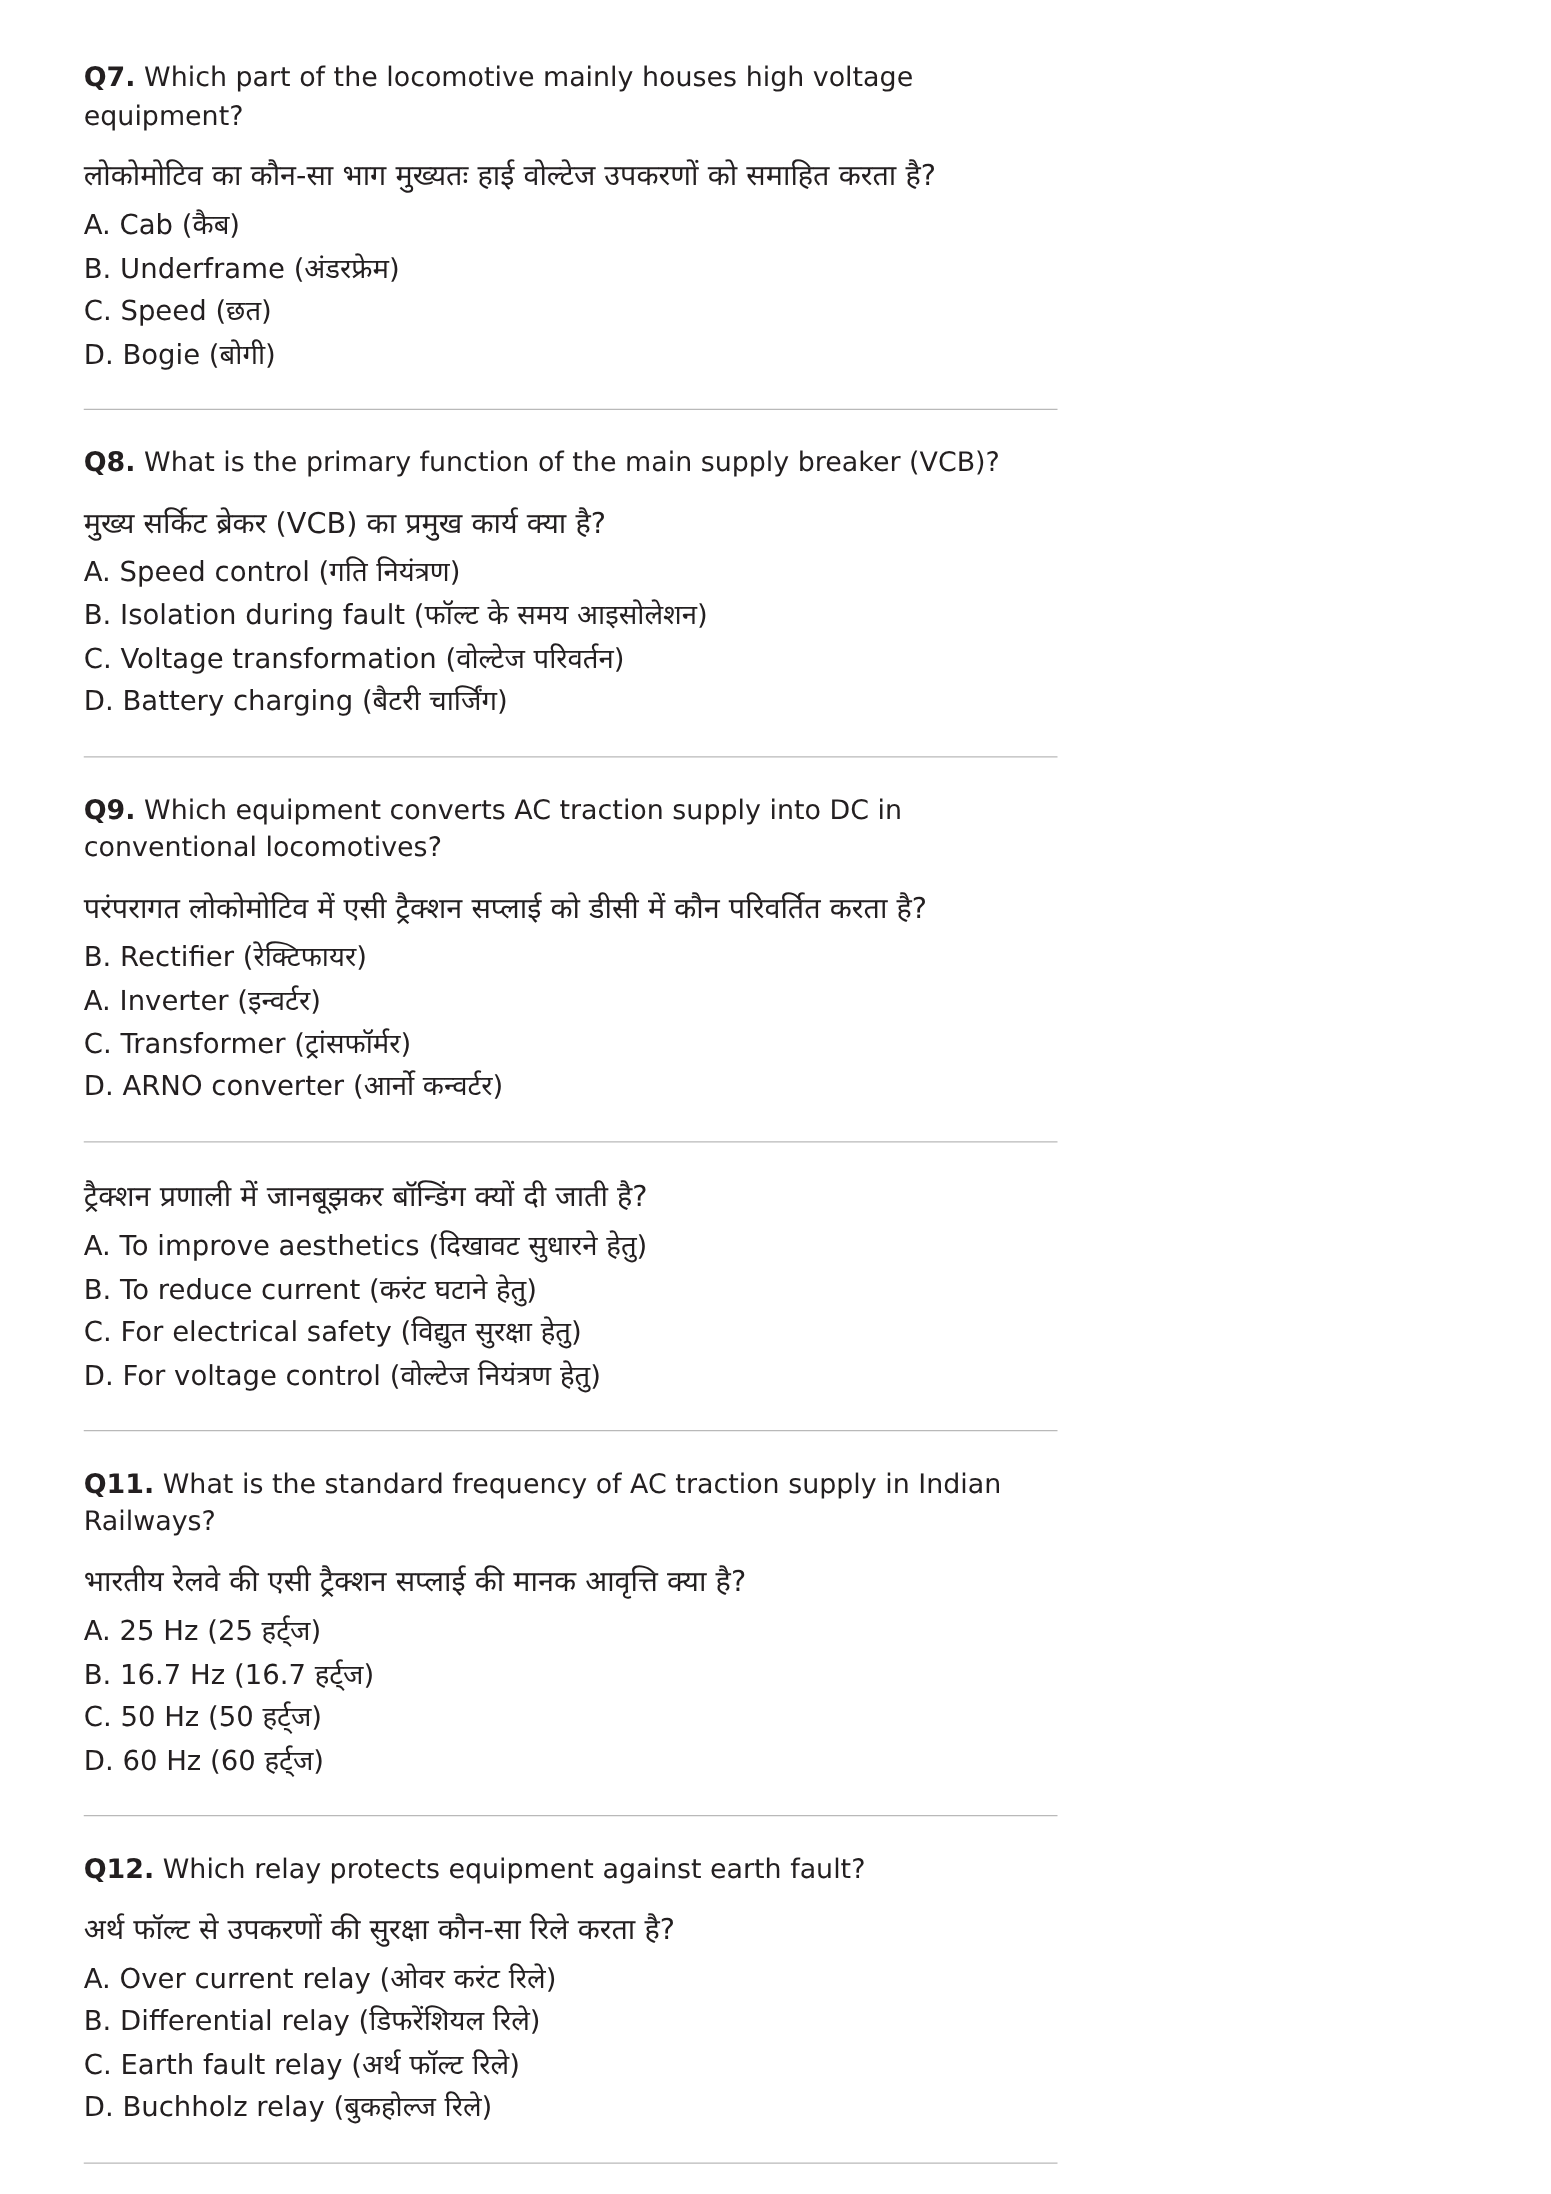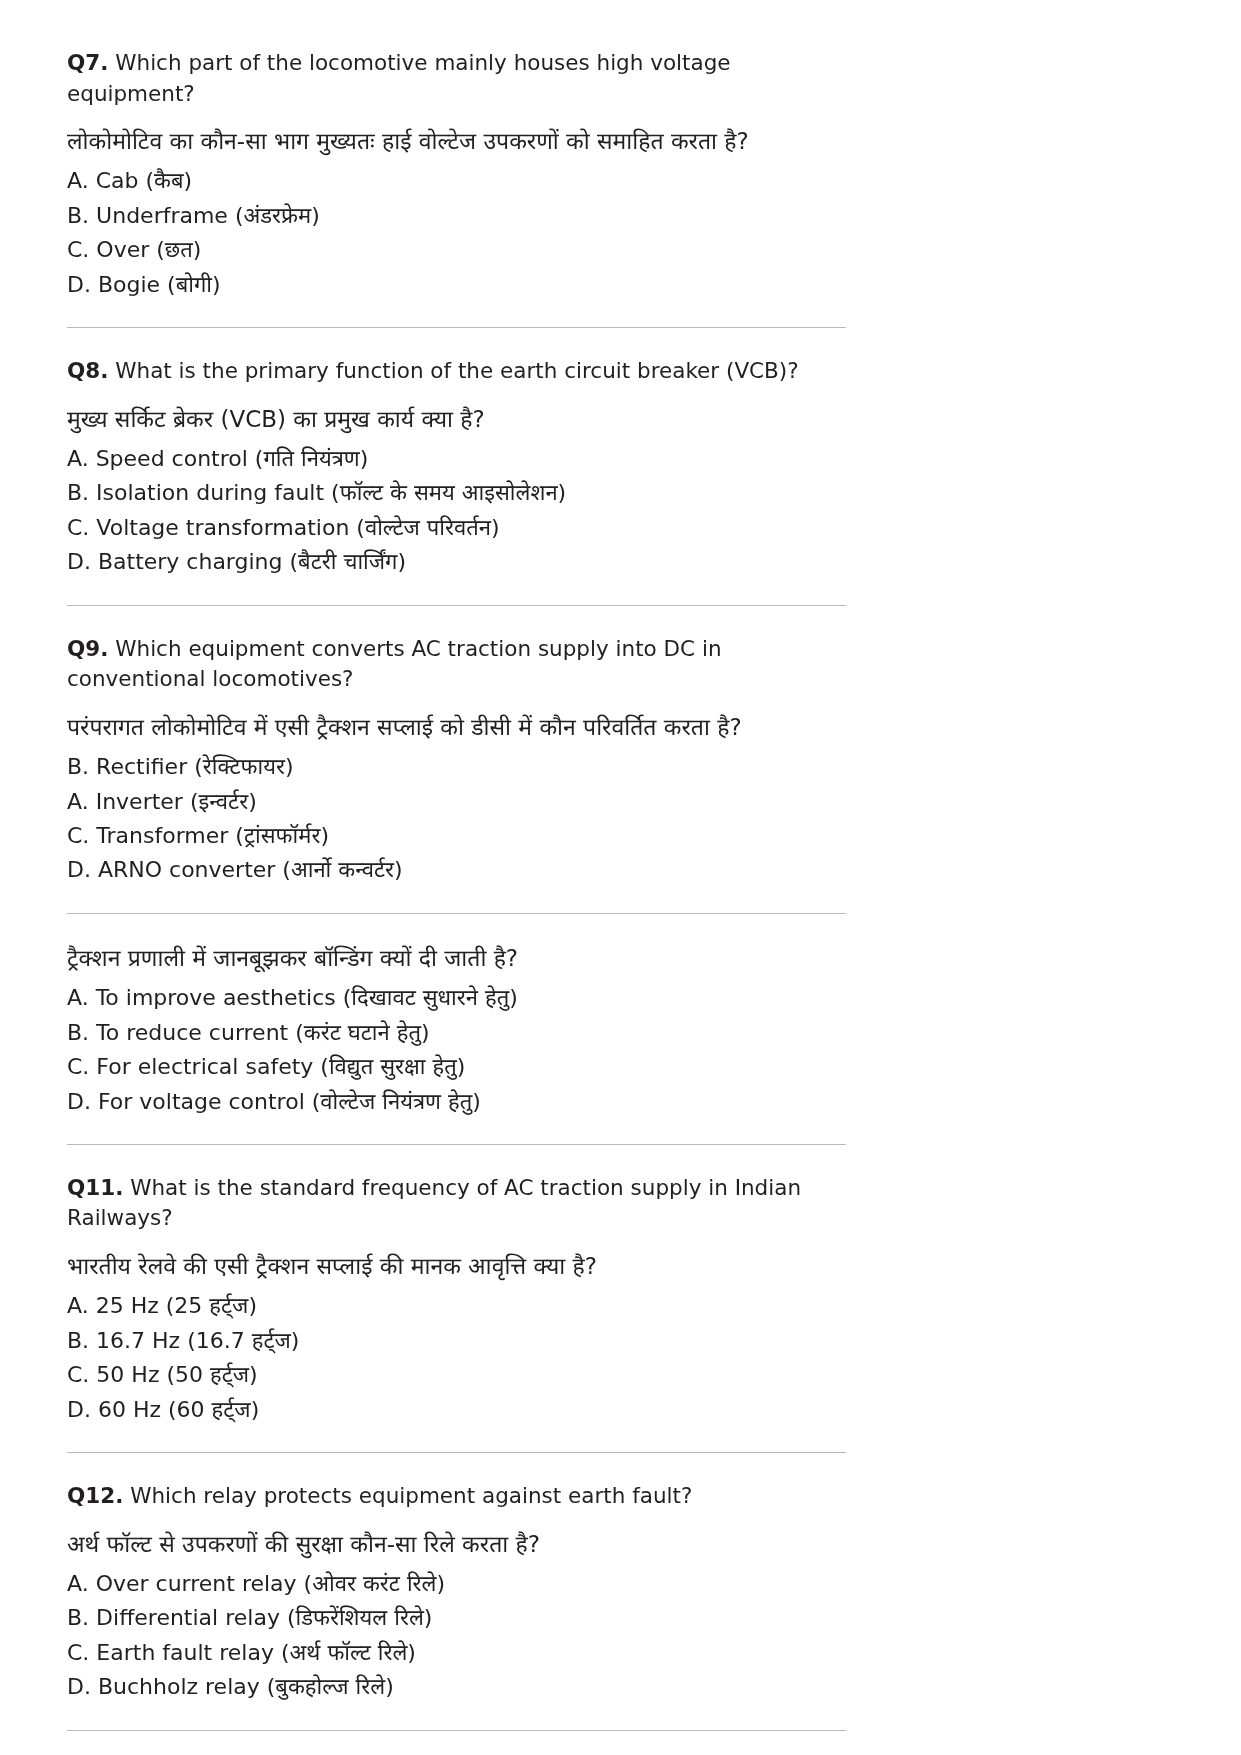--- a/index.html
+++ b/index.html
@@ -57,29 +57,29 @@
 <div class="page">
 
   <div class="question-block">
     <p class="q-line-en">
       <span class="q-label">Q7.</span>
       <span>Which part of the locomotive mainly houses high voltage equipment?</span>
     </p>
     <p class="q-line-hi">लोकोमोटिव का कौन-सा भाग मुख्यतः हाई वोल्टेज उपकरणों को समाहित करता है?</p>
     <p class="option">A. Cab (कैब)</p>
     <p class="option">B. Underframe (अंडरफ्रेम)</p>
-    <p class="option">C. Over (छत)</p>
+    <p class="option">C. Speed (छत)</p>
     <p class="option">D. Bogie (बोगी)</p>
   </div>
   <hr class="divider">
 
   <div class="question-block">
     <p class="q-line-en">
       <span class="q-label">Q8.</span>
-      <span>What is the primary function of the earth circuit breaker (VCB)?</span>
+      <span>What is the primary function of the main supply breaker (VCB)?</span>
     </p>
     <p class="q-line-hi">मुख्य सर्किट ब्रेकर (VCB) का प्रमुख कार्य क्या है?</p>
     <p class="option">A. Speed control (गति नियंत्रण)</p>
     <p class="option">B. Isolation during fault (फॉल्ट के समय आइसोलेशन)</p>
     <p class="option">C. Voltage transformation (वोल्टेज परिवर्तन)</p>
     <p class="option">D. Battery charging (बैटरी चार्जिंग)</p>
   </div>
   <hr class="divider">
 
   <div class="question-block">

